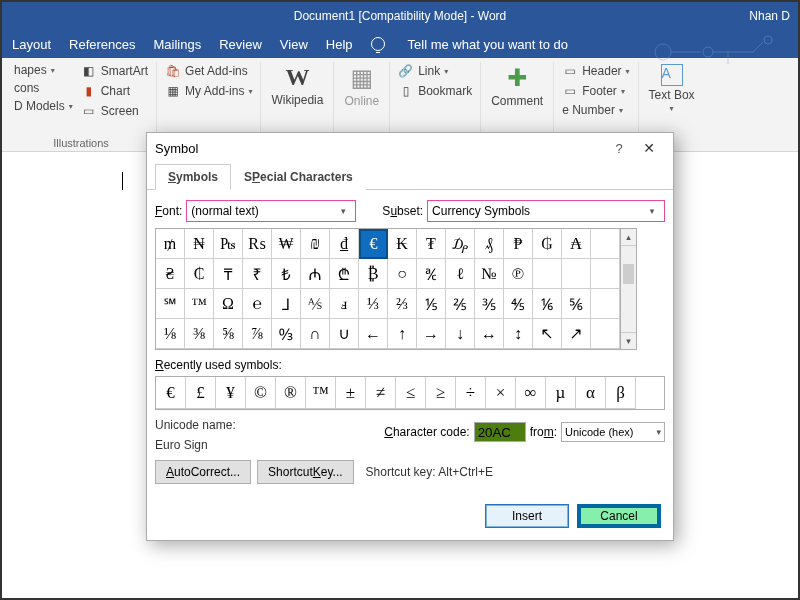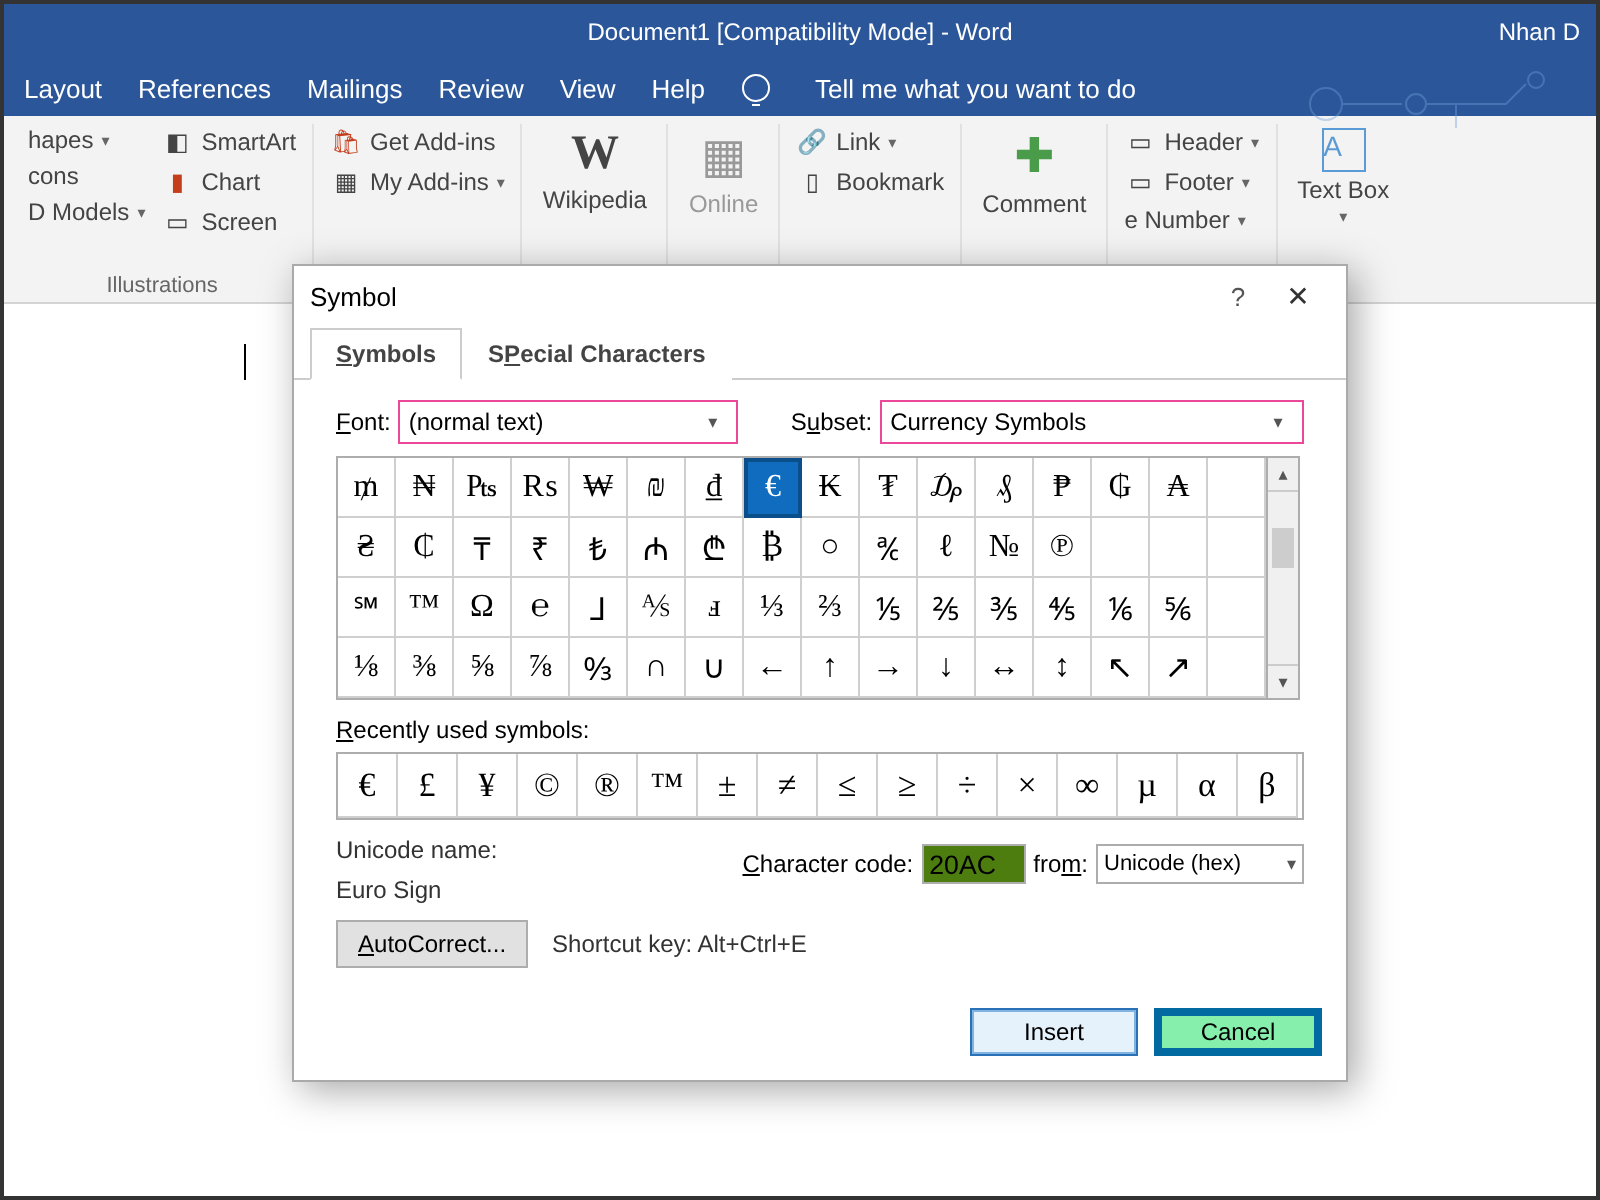--- a/index.html
+++ b/index.html
@@ -38,21 +38,21 @@
 .dlg-title { height: 30px; display: flex; align-items: center; padding: 0 8px; }
 .dlg-title .t { flex: 1; font-size: 13px; }
 .dlg-title .help { width: 28px; text-align: center; cursor: pointer; color: #555; font-size: 13px; }
 .dlg-title .close { width: 32px; text-align: center; cursor: pointer; color: #333; font-size: 14px; }
 
 .dlg-tabs { display: flex; border-bottom: 1px solid #ccc; padding-left: 8px; font-weight: bold; }
 .dlg-tab { padding: 5px 12px; border: 1px solid transparent; border-bottom: none; cursor: pointer; color: #444; position: relative; top: 1px; background: #fff; }
 .dlg-tab.active { border-color: #ccc; border-bottom: 1px solid #fff; }
 .dlg-tab .ul { text-decoration: underline; }
 
-.dlg-body { padding: 10px 21px; }
+.dlg-body { padding: 10px 8px; }
 .row-fs { display: flex; align-items: center; gap: 4px; margin-bottom: 6px; }
 .lbl .ul { text-decoration: underline; }
 .combo { flex: 1; height: 22px; border: 1px solid #ec4899; background: #fff; display: flex; align-items: center; padding: 0 4px; cursor: pointer; }
 .combo .val { flex: 1; }
 .combo .arr { font-size: 9px; color: #555; width:16px; text-align:center; border-left: none; }
 
 .grid-wrap { display: flex; }
 .symgrid { display: grid; grid-template-columns: repeat(16, 29px); grid-auto-rows: 30px; border: 1px solid #adadad; border-right: none; }
 .symcell { border-right: 1px solid #cfcfcf; border-bottom: 1px solid #cfcfcf; display: flex; align-items: center; justify-content: center; font-size: 16px; font-family: "Segoe UI", "Arial Unicode MS", serif; cursor: pointer; background: #fff; }
 .symcell.sel { background: #0f6cbf; color: #fff; border: 2px solid #0a4e8a; }
@@ -397,20 +397,21 @@
             </div>
         </div>
       </div>
     </div>
 
     <div class="btns-row">
       <button class="dbtn">
           <span class="ul">A</span>
           <span>utoCorrect...</span>
         </button>
+      <button class="dbtn">Shortcut <span class="ul">K</span>ey...</button>
       <span class="sk"><span>Shortcut key:</span> <span>Alt+Ctrl+E</span></span>
     </div>
   </div>
 
   <div class="dlg-foot">
     <button class="pbtn primary">Insert</button>
     <button class="pbtn">Cancel</button>
   </div>
 </div>
 

